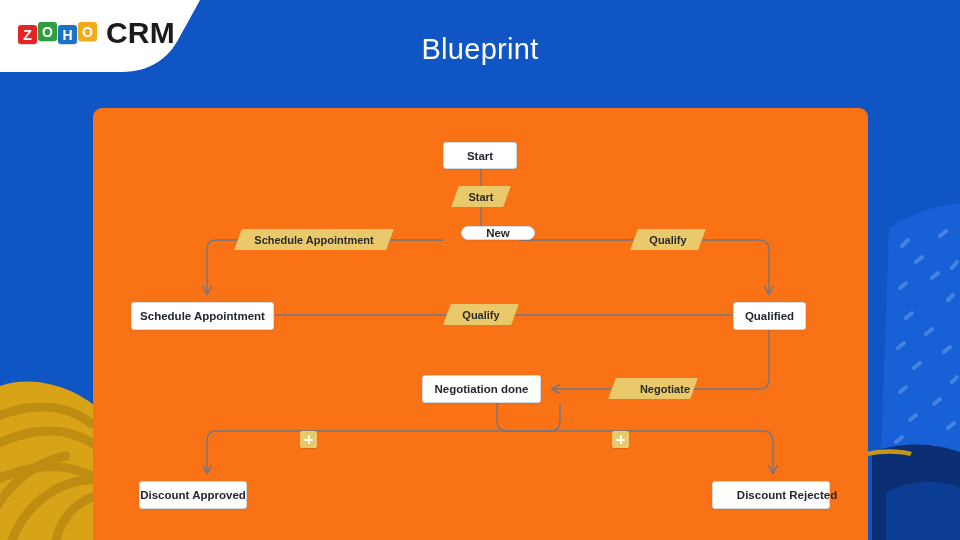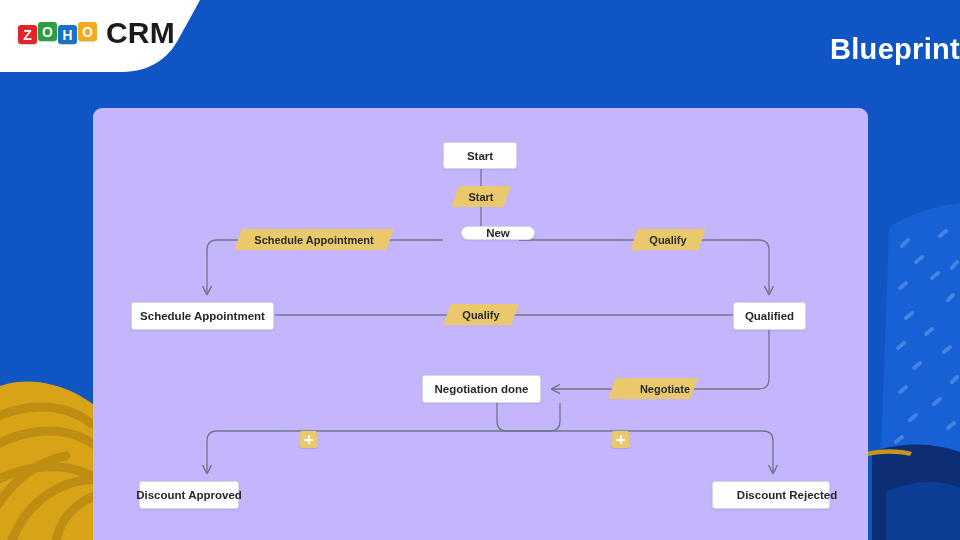--- a/index.html
+++ b/index.html
@@ -34,29 +34,29 @@
   .zl.h{background:#1a73c7;}
   .zl.o2{background:#f2ab1d;}
   .zl.lift{margin-bottom:3px;}
   .crm-text{
     font-size:30px;font-weight:bold;color:#1b1b1b;letter-spacing:.2px;
     font-family:"Liberation Sans", sans-serif;
   }
 
   
   .page-title{
-    position:absolute;left:0;top:33px;width:960px;text-align:right;
-    color:#ffffff;font-size:29px;font-weight:bold;letter-spacing:.3px;
+    position:absolute;left:0;top:33px;width:960px;text-align:center;
+    color:#ffffff;font-size:29px;font-weight:normal;letter-spacing:.3px;
     font-family:"Liberation Sans", sans-serif;
   }
 
   
   .canvas-panel{
     position:absolute;left:93px;top:108px;width:775px;height:432px;
-    background:#c4b5fd;border-radius:9px 9px 0 0;overflow:hidden;text-decoration:underline;
+    background:#f97316;border-radius:9px 9px 0 0;overflow:hidden;text-decoration:underline;
   }
   .flow{position:absolute;left:0;top:0;width:775px;height:432px;}
   .flow-svg{position:absolute;left:0;top:0;width:775px;height:432px;}
 
   
   .node{
     position:absolute;background:#ffffff;border:1px solid #d3d9e0;
     border-radius:3px;box-shadow:0 1px 2px rgba(40,60,90,.10);
     display:flex;align-items:center;justify-content:center;
     color:#24282e;font-size:11.5px;font-weight:bold;
@@ -201,21 +201,21 @@
       <div class="node" style="left:350px;top:34px;width:74px;height:27px;">Start</div>
 
       <div class="node" style="left:368px;top:118px;width:74px;height:14px;border-radius:14px;">New</div>
 
       <div class="node" style="left:38px;top:194px;width:143px;height:28px;">Schedule Appointment</div>
 
       <div class="node" style="left:640px;top:194px;width:73px;height:28px;">Qualified</div>
 
       <div class="node" style="left:329px;top:267px;width:119px;height:28px;text-align:right;">Negotiation done</div>
 
-      <div class="node" style="left:46px;top:373px;width:100px;height:28px;">Discount Approved</div>
+      <div class="node" style="left:46px;top:373px;width:108px;height:28px;">Discount Approved</div>
 
       <div class="node" style="left:619px;top:373px;width:118px;height:28px;padding-left:32px;">Discount Rejected</div>
 
       <div class="trans" style="left:362px;top:78px;width:52px;">
         <div class="skewbg"></div>
         <span>Start</span>
       </div>
 
       <div class="trans" style="left:145px;top:121px;width:152px;">
         <div class="skewbg"></div>

